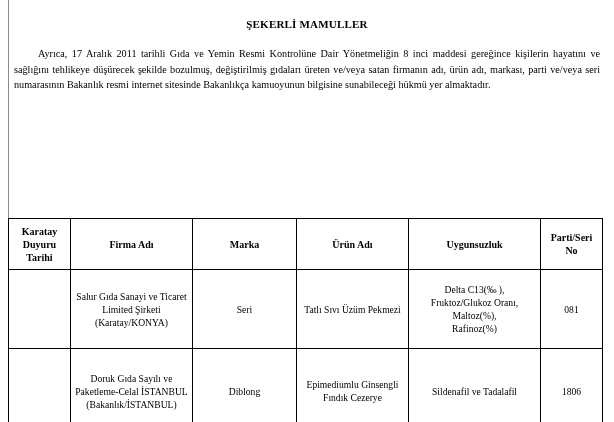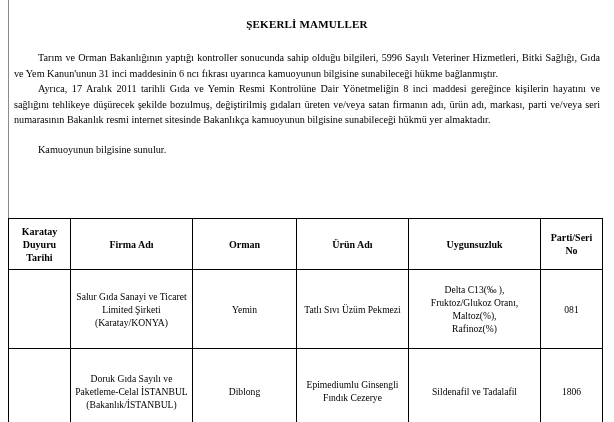--- a/index.html
+++ b/index.html
@@ -98,57 +98,55 @@
 </style>
 </head>
 <body>
 
 <div class="page-rule"></div>
 
 <div class="page">
 
   <div class="doc-title">ŞEKERLİ MAMULLER</div>
 
-  <p class="para para-1">Tarım ve Orman Bakanlığının yaptığı kontroller sonucunda sahip olduğu bilgileri, 5996 Sayılı Veteriner Hizmetleri, Bitki Sağlığı, Gıda ve Yem Kanun'unun 31 inci maddesinin 6 ncı fıkrası uyarınca kamuoyunun bilgisine sunabileceği hükme bağlanmıştır.</p>
   <p class="para para-2">Ayrıca, 17 Aralık 2011 tarihli Gıda ve Yemin  Resmi Kontrolüne Dair Yönetmeliğin 8 inci maddesi gereğince kişilerin hayatını ve sağlığını tehlikeye düşürecek şekilde bozulmuş, değiştirilmiş gıdaları üreten ve/veya satan firmanın adı, ürün adı, markası, parti ve/veya seri numarasının Bakanlık resmi internet sitesinde Bakanlıkça kamuoyunun bilgisine sunabileceği hükmü yer almaktadır.</p>
-  <p class="para para-4">Kamuoyunun bilgisine sunulur.</p>
 
   <div class="tbl-wrap">
     <table class="report">
       <colgroup>
         <col class="c-date">
           <col class="c-firm">
           <col class="c-brand">
         <col class="c-prod">
           <col class="c-nonc">
           <col class="c-lot">
       </colgroup>
       <thead>
         <tr>
           <th class="cell-lines">
             <span>Karatay</span>
             <span>Duyuru</span>
             <span>Tarihi</span>
           </th>
           <th>Firma Adı</th>
-          <th>Orman</th>
+          <th>Marka</th>
           <th>Ürün Adı</th>
           <th>Uygunsuzluk</th>
           <th>Parti/Seri No</th>
         </tr>
       </thead>
       <tbody>
         <tr class="row-1">
           <td></td>
           <td class="cell-lines">
             <span>Salur Gıda Sanayi ve Ticaret</span>
             <span>Limited Şirketi</span>
             <span>(Karatay/KONYA)</span>
           </td>
-          <td>Yemin</td>
+          <td>Seri</td>
           <td class="cell-lines">
             <span>Tatlı Sıvı Üzüm Pekmezi</span>
           </td>
           <td class="cell-lines">
             <span>Delta C13(‰ ),</span>
             <span>Fruktoz/Glukoz Oranı,</span>
             <span>Maltoz(%),</span>
             <span>Rafinoz(%)</span>
           </td>
           <td>081</td>

